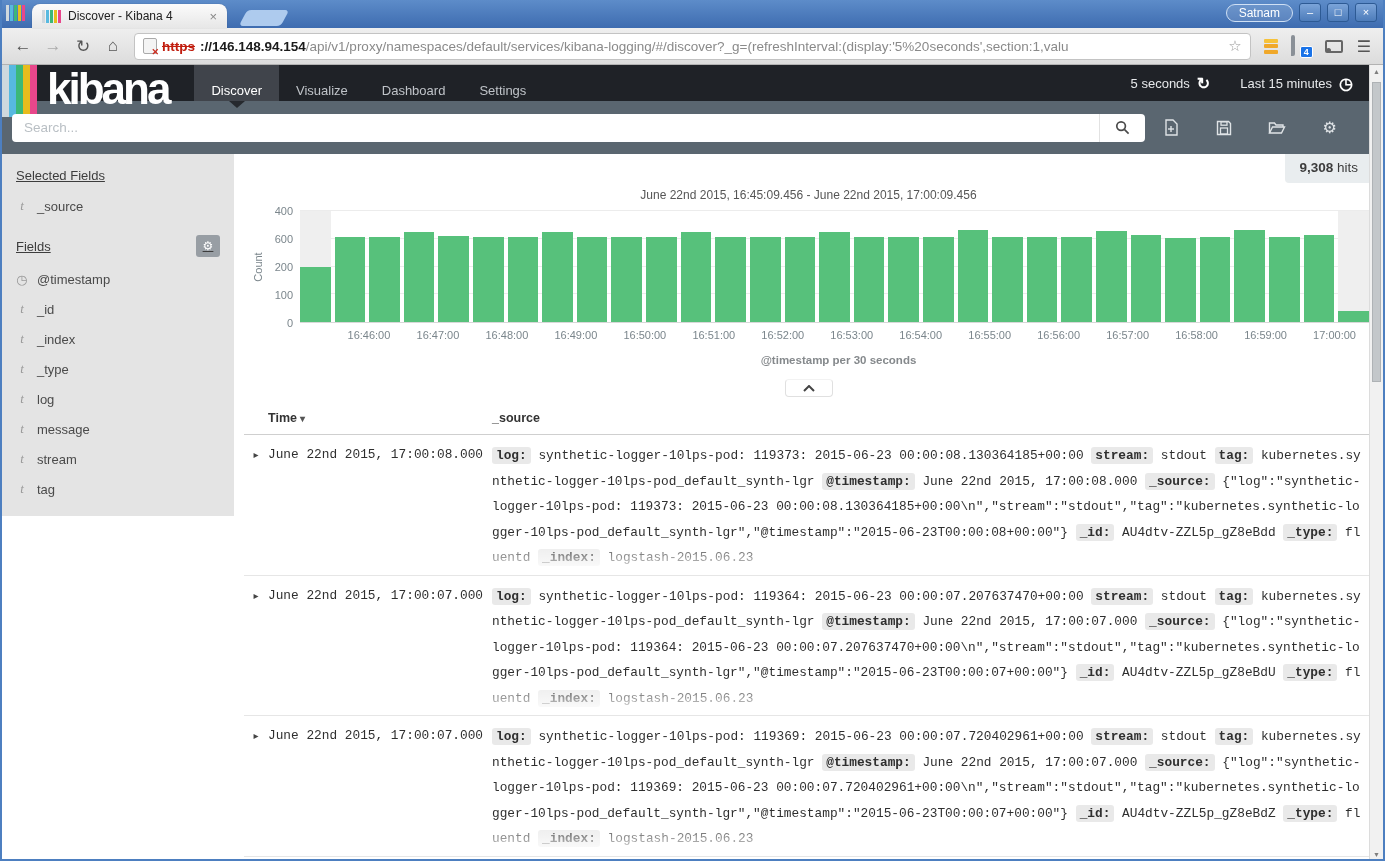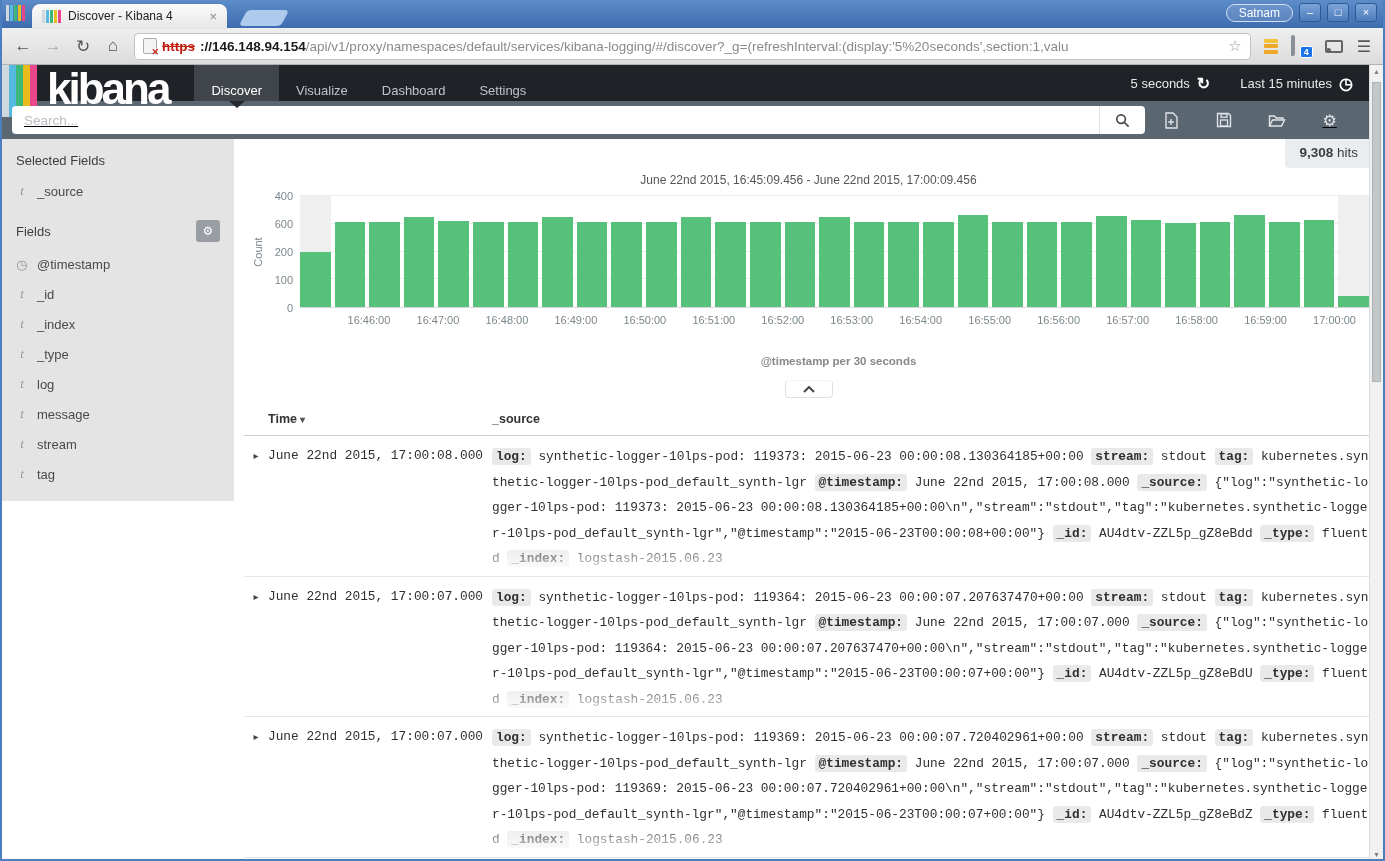--- a/index.html
+++ b/index.html
@@ -53,34 +53,34 @@
   .wordmark { color:#fff; font-size:44px; font-weight:bold; letter-spacing:-3px; line-height:48px; padding:0 26px 0 10px; }
   .nav-items { display:flex; }
   .nav-item { font-size:13px; line-height:52px; padding:0 17px; position:relative; color:#bfc3c8; }
   .nav-item.active { background:#40444b; color:#fff; }
   .nav-item.active::after { content:""; position:absolute; left:50%; bottom:-7px; margin-left:-8px; border-left:8px solid transparent; border-right:8px solid transparent; border-top:7px solid #26292e; z-index:5; }
   .knav-right { margin-left:auto; display:flex; align-items:center; gap:30px; padding-right:30px; font-size:13px; color:#e6e8ea; }
   .knav-right .grp { display:flex; align-items:center; gap:7px; }
   .knav-right .icn { font-size:16px; font-weight:bold; color:#fff; }
 
   
-  .searchrow { height:38px; background:#5a6670; display:flex; align-items:center; padding:16px 10px;text-decoration:underline; }
+  .searchrow { height:53px; background:#5a6670; display:flex; align-items:center; padding:16px 10px; }
   .searchbox { flex:1; display:flex; height:28px; }
   .searchbox input { flex:1; border:none; outline:none; border-radius:4px 0 0 4px; padding:0 12px; font-size:13.5px; color:#333; font-family:"Liberation Sans",sans-serif; }
   .searchbox input::placeholder { color:#b9bfc4; }
   .search-btn { width:46px; background:#fff; border:none; border-left:1px solid #e2e2e2; border-radius:0 4px 4px 0; display:flex; align-items:center; justify-content:center; }
   .action-icons { width:228px; display:flex; justify-content:space-around; align-items:center; padding-right:18px; }
   .action-icons svg { display:block; }
   .gear-glyph { color:#dfe3e6; font-size:16px; }
 
   
   .content { display:flex; align-items:flex-start; height:calc(100% - 90px); }
   .sidebar { width:232px; background:#e4e4e4; padding-bottom:12px; flex:none; }
   .sb-header { height:32px; background:#3b3f44; color:#fff; font-weight:bold; font-size:13px; text-align:center; line-height:32px; }
-  .sb-heading { font-size:13px; color:#3d3d3d; margin:14px 14px 8px 14px; display:flex; align-items:center; }
+  .sb-heading { font-size:13px; color:#3d3d3d; margin:14px 14px 8px 14px; display:flex; align-items:center;text-decoration:underline; }
   .gear-btn { margin-left:auto; width:24px; height:22px; background:#989ea4; border-radius:3px; color:#fff; text-align:center; line-height:22px; font-size:12px; }
   .sb-item { display:flex; align-items:center; gap:9px; padding:7px 14px; font-size:13px; color:#4a4a4a; }
   .sb-item .ficon { width:12px; color:#9a9a9a; font-family:"Liberation Serif",serif; font-style:italic; font-size:13px; text-align:center; }
 
   .main { flex:1; position:relative; min-height:100%; }
   .hits { position:absolute; top:0; right:11px; background:#e9edef; border-radius:0 0 4px 4px; padding:6px 14px 8px; font-size:13.5px; color:#3c3c3c; }
   .hits b { font-weight:bold; }
 
   .chart-title { margin-top:34px; text-align:center; font-size:12px; color:#565656; }
   .chart { display:flex; height:112px; margin:9px 14px 0 16px; }
@@ -89,25 +89,25 @@
   .yaxis { width:34px; position:relative; font-size:11px; color:#7b868c; }
   .yaxis span { position:absolute; right:7px; transform:translateY(50%); }
   .plot { flex:1; position:relative; border-bottom:1px solid #d8d8d8; }
   .gridline { position:absolute; left:0; right:0; height:1px; background:#ececec; }
   .bars { position:absolute; left:0; right:0; top:0; bottom:0; display:flex; align-items:flex-end; gap:4px; }
   .barwrap { flex:1; height:100%; display:flex; align-items:flex-end; position:relative; }
   .barwrap.partial::before { content:""; position:absolute; left:0; right:0; top:0; bottom:0; background:#efefef; }
   .bar { width:100%; position:relative; z-index:1; }
   .xlabels { position:relative; height:15px; margin:6px 14px 0 66px; font-size:11px; color:#7b868c; }
   .xlabels span { position:absolute; transform:translateX(-50%); white-space:nowrap; }
-  .xtitle { margin-top:26px; padding-left:60px; text-align:center; font-size:11.5px; font-weight:bold; color:#85898c; }
+  .xtitle { margin-top:10px; padding-left:60px; text-align:center; font-size:11.5px; font-weight:bold; color:#85898c; }
 
   .collapse-btn { width:48px; height:18px; margin:13px auto 0; border:1px solid #e0e0e0; border-top:1px solid #f2f2f2; border-radius:4px; display:flex; align-items:center; justify-content:center; }
 
-  .dtable { margin:10px 4px 0 10px; }
+  .dtable { margin:10px 12px 0 10px; }
   .thead { display:flex; font-size:12.5px; font-weight:bold; color:#333; padding:4px 0 9px; border-bottom:1px solid #cfcfcf; }
   .thead .c1 { width:24px; }
   .thead .c2 { width:224px; }
   .sort-arrow { font-size:10px; color:#555; margin-left:3px; }
   .trow { display:flex; border-bottom:1px solid #e6e6e6; padding:8px 0 4px; }
   .trow .caret { width:24px; text-align:center; color:#444; font-size:10px; padding-top:6px; flex:none; }
   .trow .time { width:224px; font-family:"Liberation Mono","DejaVu Sans Mono",monospace; font-size:12.8px; color:#2f2f2f; padding-top:4px; white-space:nowrap; flex:none; }
   .trow .src { flex:1; font-family:"Liberation Mono","DejaVu Sans Mono",monospace; font-size:12.8px; color:#2f2f2f; line-height:25.5px; max-height:128px; overflow:hidden; word-break:break-all; position:relative; padding-right:10px; }
   .trow .src::after { content:""; position:absolute; left:0; right:0; bottom:0; height:27px; background:linear-gradient(rgba(255,255,255,.15), rgba(255,255,255,.85)); }
   .chip { background:#e9e9e9; font-weight:bold; border-radius:3px; padding:1px 4px; white-space:nowrap; }

